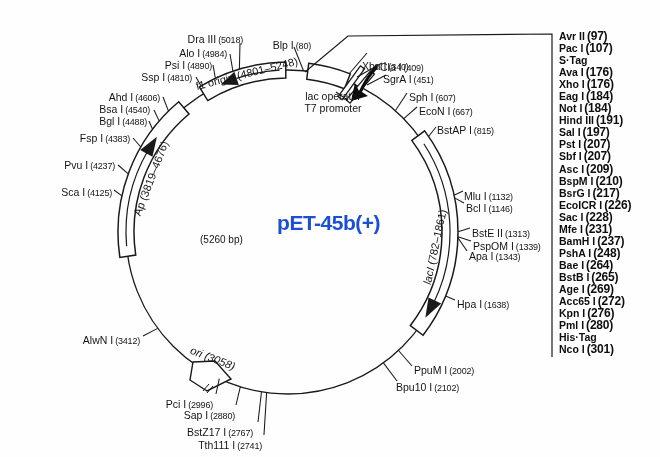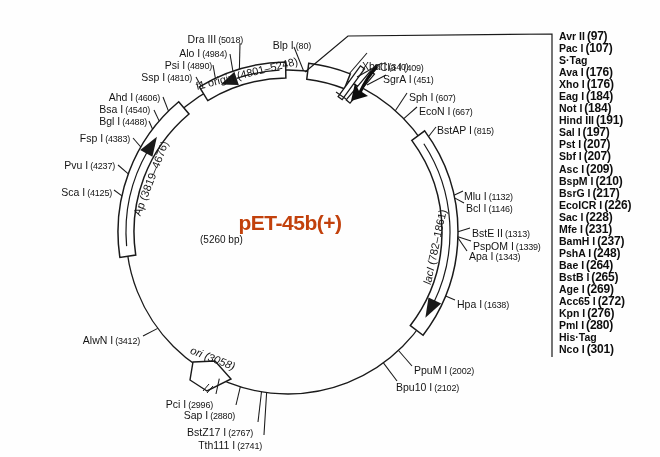--- a/index.html
+++ b/index.html
@@ -6,22 +6,22 @@
   #stage{
     position:relative;width:660px;height:457px;background:#fefefe;overflow:hidden;
     font-family:"Liberation Sans","DejaVu Sans",sans-serif;color:#111;
   }
   #map-svg{position:absolute;left:0;top:0;}
   .lbl{position:absolute;white-space:nowrap;font-size:10.5px;line-height:20px;color:#141414;}
   .lbl .pos{font-size:9px;margin-left:2px;letter-spacing:-0.2px;}
   .lbl.ra{text-align:right;}
   .rot{position:absolute;white-space:nowrap;font-size:11px;color:#141414;}
   .ital{font-style:italic;}
-  .title-main{position:absolute;left:200px;top:211px;width:180px;text-align:center;
-    font-size:21px;font-weight:bold;letter-spacing:-0.5px;color:#c2410c;}
+  .title-main{position:absolute;left:200px;top:211px;width:180px;text-align:right;
+    font-size:21px;font-weight:bold;letter-spacing:-0.5px;color:#1d4ed8;}
   .title-sub{position:absolute;left:200px;top:234px;width:180px;
     font-size:10px;color:#141414;}
   .lacop{position:absolute;left:300px;top:90px;width:66px;text-align:center;
     font-size:10.5px;line-height:12px;color:#141414;}
   #right-list{position:absolute;left:559px;top:30px;font-size:10.5px;font-weight:bold;
     line-height:12.05px;color:#0d0d0d;}
   #right-list .site-pos{font-size:12px;margin-left:2px;letter-spacing:-0.2px;}
 </style>
 </head>
 <body>
@@ -110,20 +110,24 @@
     <span>(3819–4676)</span>
   </div>
   <div class="rot" style="left:421px;top:283px;transform:rotate(-78deg);transform-origin:0 0;">
     <span class="ital">lacI</span>
     <span>(782–1861)</span>
   </div>
   <div class="rot" style="left:193px;top:344px;transform:rotate(21deg);transform-origin:0 0;">
     <span class="ital">ori</span>
     <span class="ital">(3058)</span>
   </div>
+  <div class="lacop">
+    <div>lac operator</div>
+    <div>T7 promoter</div>
+  </div>
 
   <div class="lbl ra" style="right:417px;top:29px"><span>Dra III</span><span class="pos">(5018)</span></div>
   <div class="lbl ra" style="right:433px;top:43px"><span>Alo I</span><span class="pos">(4984)</span></div>
   <div class="lbl ra" style="right:448px;top:55px"><span>Psi I</span><span class="pos">(4890)</span></div>
   <div class="lbl ra" style="right:468px;top:67px"><span>Ssp I</span><span class="pos">(4810)</span></div>
   <div class="lbl ra" style="right:500px;top:87px"><span>Ahd I</span><span class="pos">(4606)</span></div>
   <div class="lbl ra" style="right:510px;top:99px"><span>Bsa I</span><span class="pos">(4540)</span></div>
   <div class="lbl ra" style="right:513px;top:111px"><span>Bgl I</span><span class="pos">(4488)</span></div>
   <div class="lbl ra" style="right:530px;top:128px"><span>Fsp I</span><span class="pos">(4383)</span></div>
   <div class="lbl ra" style="right:545px;top:155px"><span>Pvu I</span><span class="pos">(4237)</span></div>

